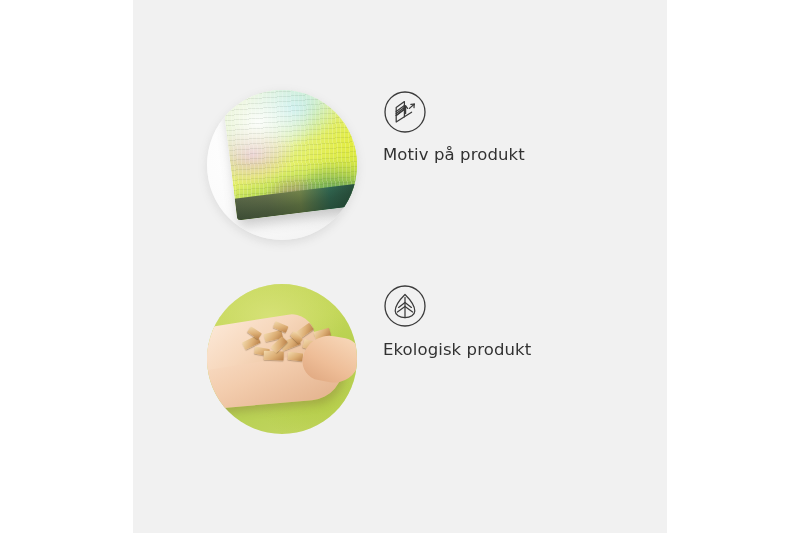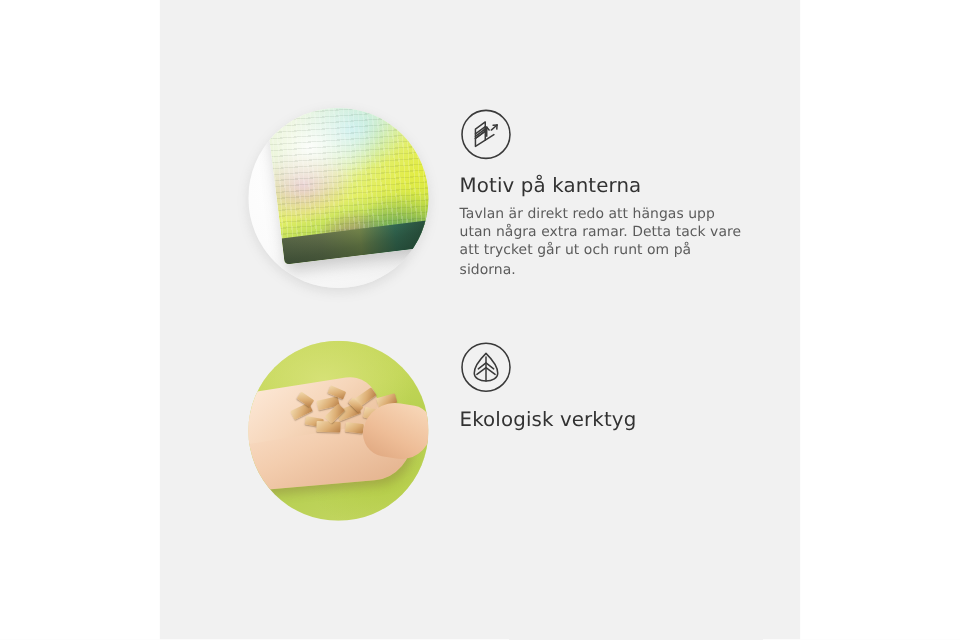--- a/index.html
+++ b/index.html
@@ -237,22 +237,21 @@
           <path d="M21.4 26.8 L28.6 22.2"></path>
           <path d="M22.6 16.0 L22.6 23.6"></path>
           <path d="M22.6 16.0 L20.6 18.4"></path>
           <path d="M22.6 16.0 L24.6 18.4"></path>
           <path d="M26.4 18.4 L31.2 14.2"></path>
           <path d="M31.2 14.2 L27.9 14.4"></path>
           <path d="M31.2 14.2 L31.0 17.6"></path>
         </g>
       </svg>
 
-      <p class="feat-title">Motiv på kanterna</p>
-      <p class="feat-body">Tavlan är direkt redo att hängas upp utan några extra ramar. Detta tack vare att trycket går ut och runt om på sidorna.</p>
+      <p class="feat-title">Motiv på produkt</p>
     </div>
   </div>
 
   <div class="feature feature-2">
 
     <div class="media" role="img" aria-label="Händer som håller träflis mot en grön bakgrund">
       <div class="photo-eco"></div>
       <div class="hand-lower"></div>
       <div class="hand-upper"></div>
       <div class="chips">
@@ -281,17 +280,17 @@
         <circle cx="22" cy="22" r="20" fill="none" stroke="#3a3a3a" stroke-width="1.3"></circle>
         <g fill="none" stroke="#3a3a3a" stroke-width="1.25" stroke-linecap="round" stroke-linejoin="round">
           <path d="M22 10.5 C15.2 17.2 12.2 22.6 12.2 27.0 C12.2 30.8 16.6 33.6 22 33.6
                    C27.4 33.6 31.8 30.8 31.8 27.0 C31.8 22.6 28.8 17.2 22 10.5 Z"></path>
           <path d="M22 13.6 L22 33.6"></path>
           <path d="M15.6 23.4 L22 18.4 L28.4 23.4"></path>
           <path d="M14.4 28.0 L22 22.4 L29.6 28.0"></path>
         </g>
       </svg>
 
-      <p class="feat-title">Ekologisk verktyg</p>
+      <p class="feat-title">Ekologisk produkt</p>
     </div>
   </div>
 
 </div>
 
 </body></html>

